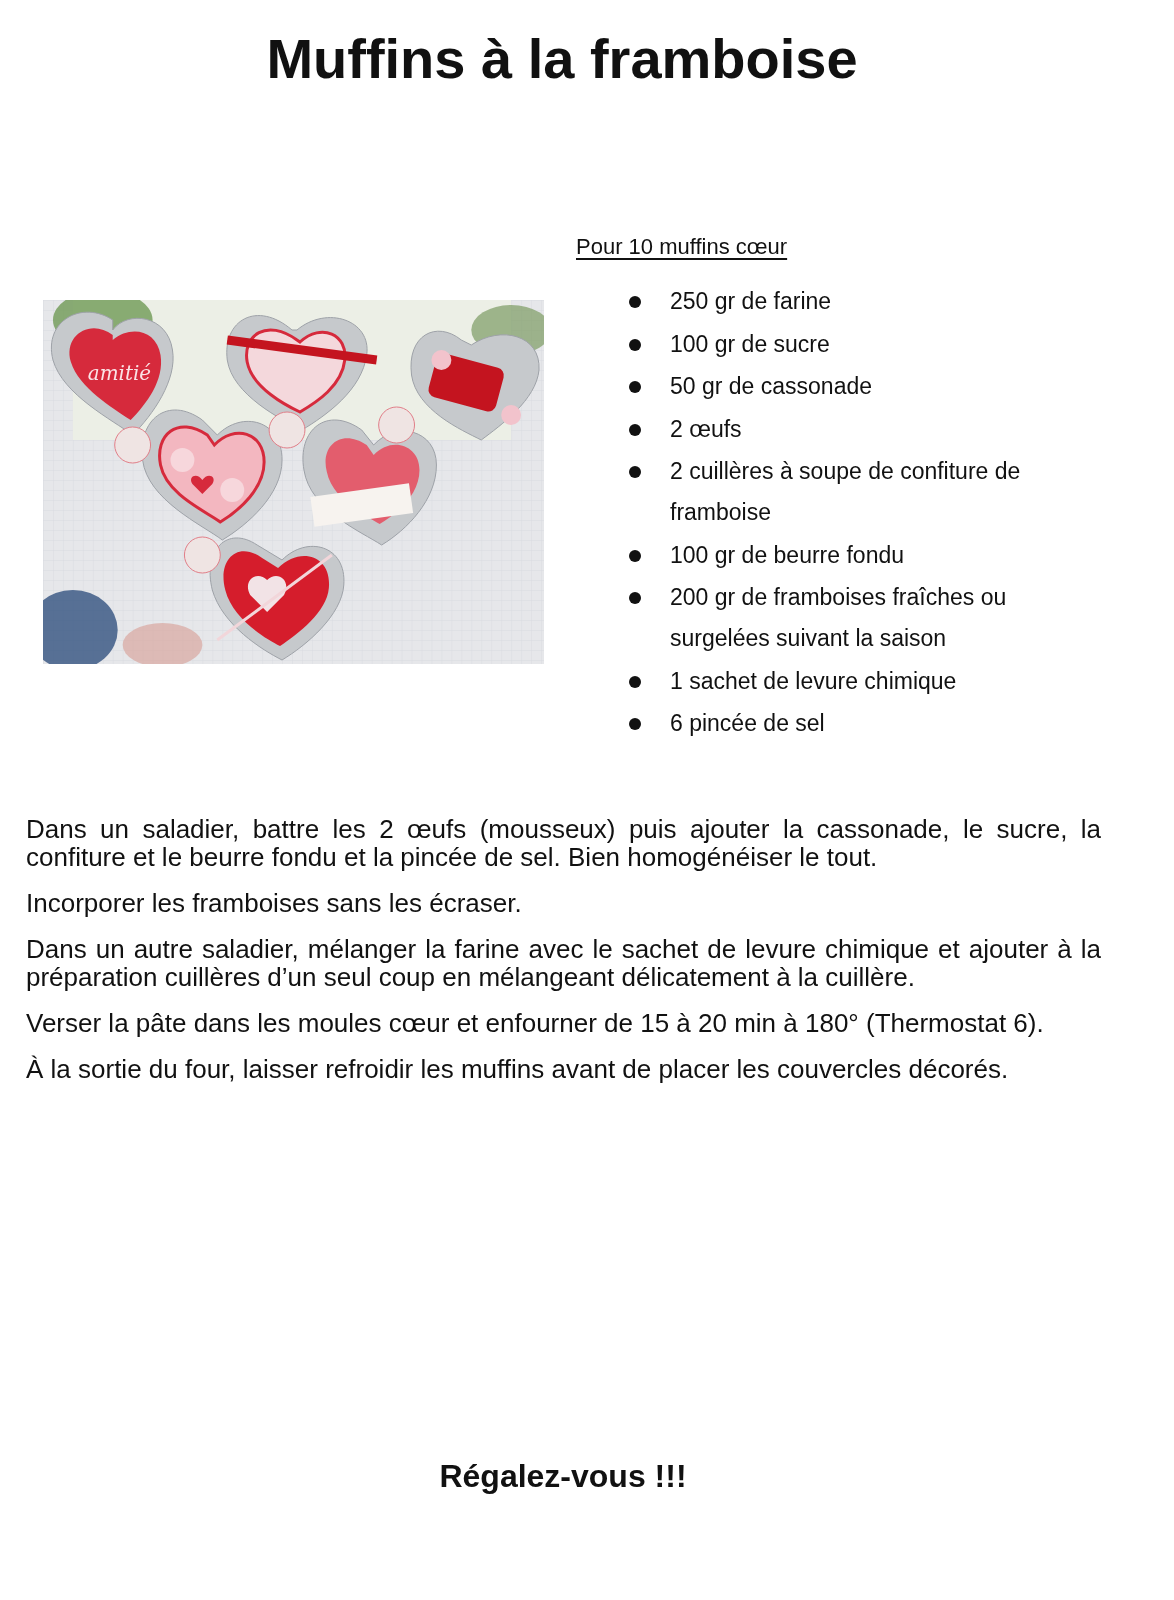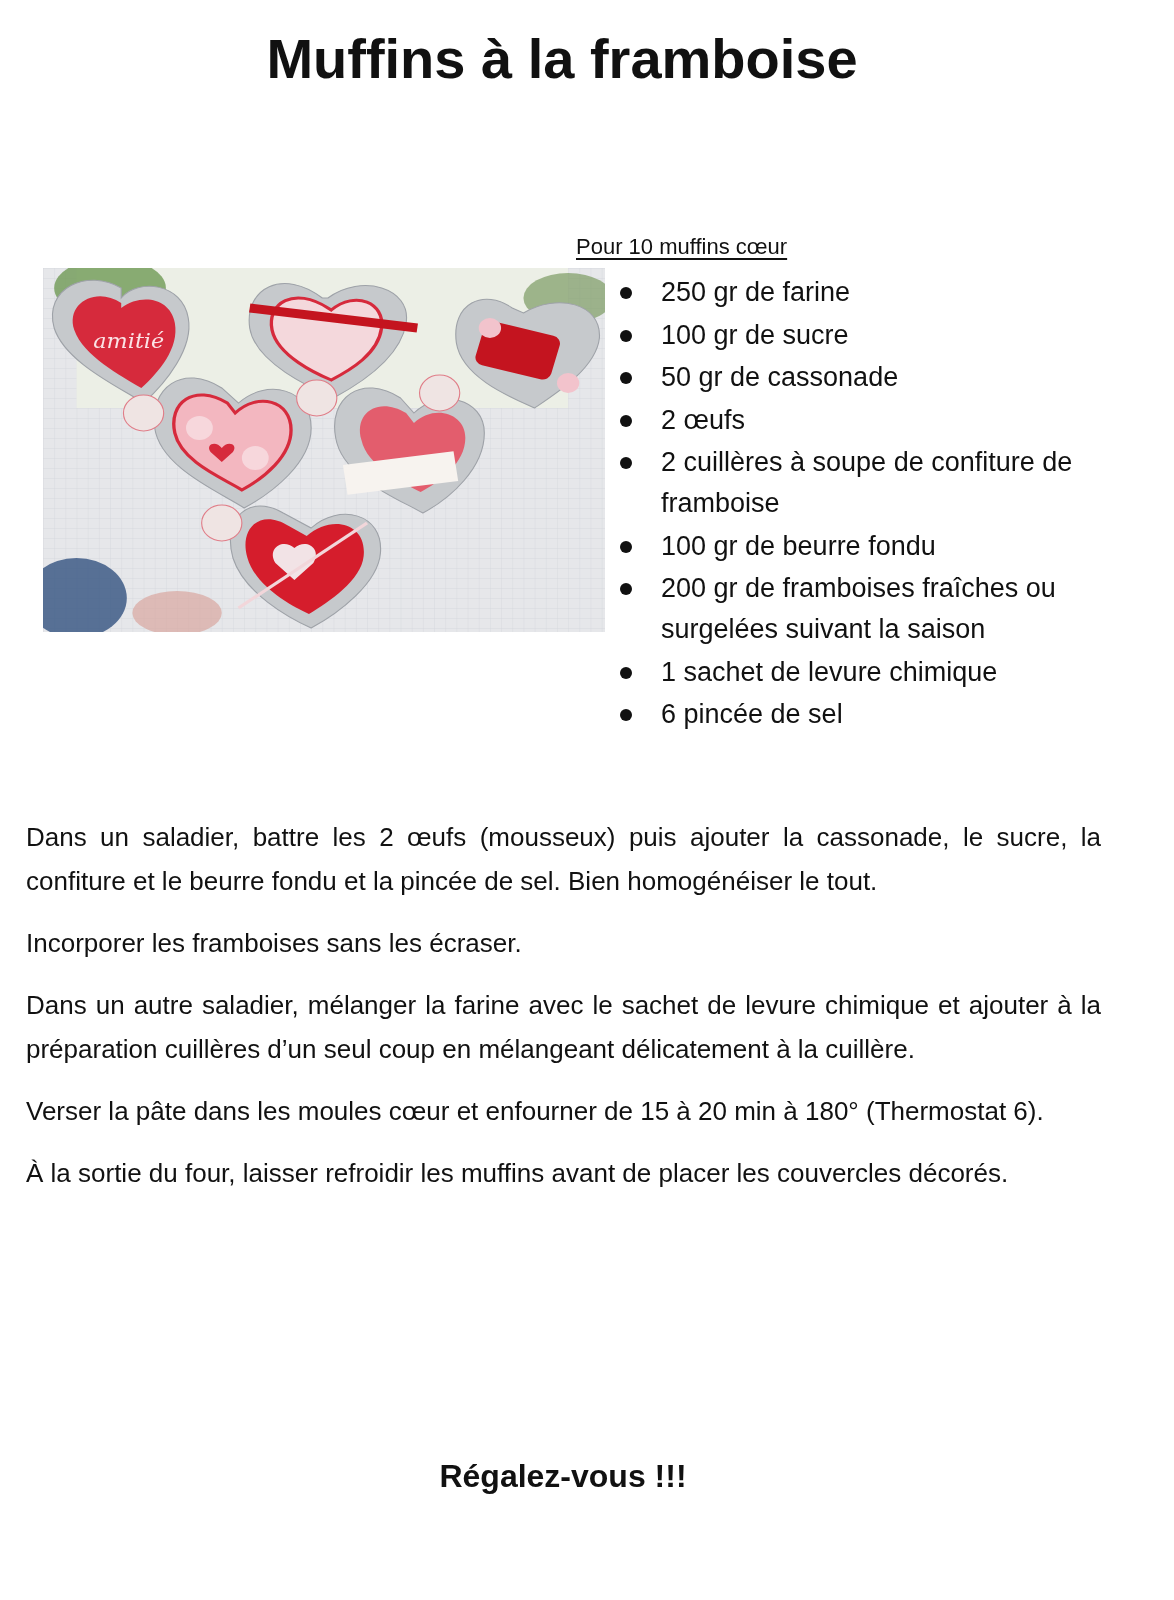--- a/index.html
+++ b/index.html
@@ -5,40 +5,40 @@
   html, body { margin: 0; padding: 0; background: #ffffff; }
   body {
     width: 1174px; height: 1600px; position: relative; overflow: hidden;
     font-family: "Liberation Sans", "DejaVu Sans", sans-serif; color: #111;
   }
   .title {
     position: absolute; left: 0; width: 1124px; top: 26px; text-align: center;
     font-size: 56px; font-weight: bold; letter-spacing: 0px; margin: 0;
   }
   .photo {
-    position: absolute; left: 43px; top: 268px; width: 562px; height: 364px;
+    position: absolute; left: 43px; top: 300px; width: 501px; height: 364px;
     overflow: hidden; background: #fef9c3;
   }
   .photo svg { width: 100%; height: 100%; display: block; }
   .ing-head {
     position: absolute; left: 576px; top: 234px; font-size: 22px; font-weight: normal;
     text-decoration: underline; text-underline-offset: 4px;
   }
   .ing-list {
-    position: absolute; left: 618px; top: 272px; width: 480px; margin: 0; padding: 0;
-    list-style: none; font-size: 27px; line-height: 41px;
+    position: absolute; left: 618px; top: 272px; width: 480px; margin: 9px; padding: 0;
+    list-style: none; font-size: 23px; line-height: 41px;
   }
   .ing-list li { position: relative; padding-left: 43px; margin-bottom: 1.5px; }
   .ing-list li .bullet {
     position: absolute; left: 2px; top: 15px; width: 12px; height: 12px; border-radius: 50%;
     background: #111;
   }
   .steps { position: absolute; left: 26px; top: 815px; width: 1075px; }
   .steps p {
-    margin: 0 0 18px 0; font-size: 26px; line-height: 44px; text-align: justify;
+    margin: 0 0 18px 0; font-size: 26px; line-height: 28px; text-align: justify;
   }
   .closing {
     position: absolute; left: 0; width: 1126px; top: 1458px; text-align: center;
     font-size: 32px; font-weight: bold; margin: 0;
   }
 </style>
 </head>
 <body>
 
 <h1 class="title">Muffins à la framboise</h1>

